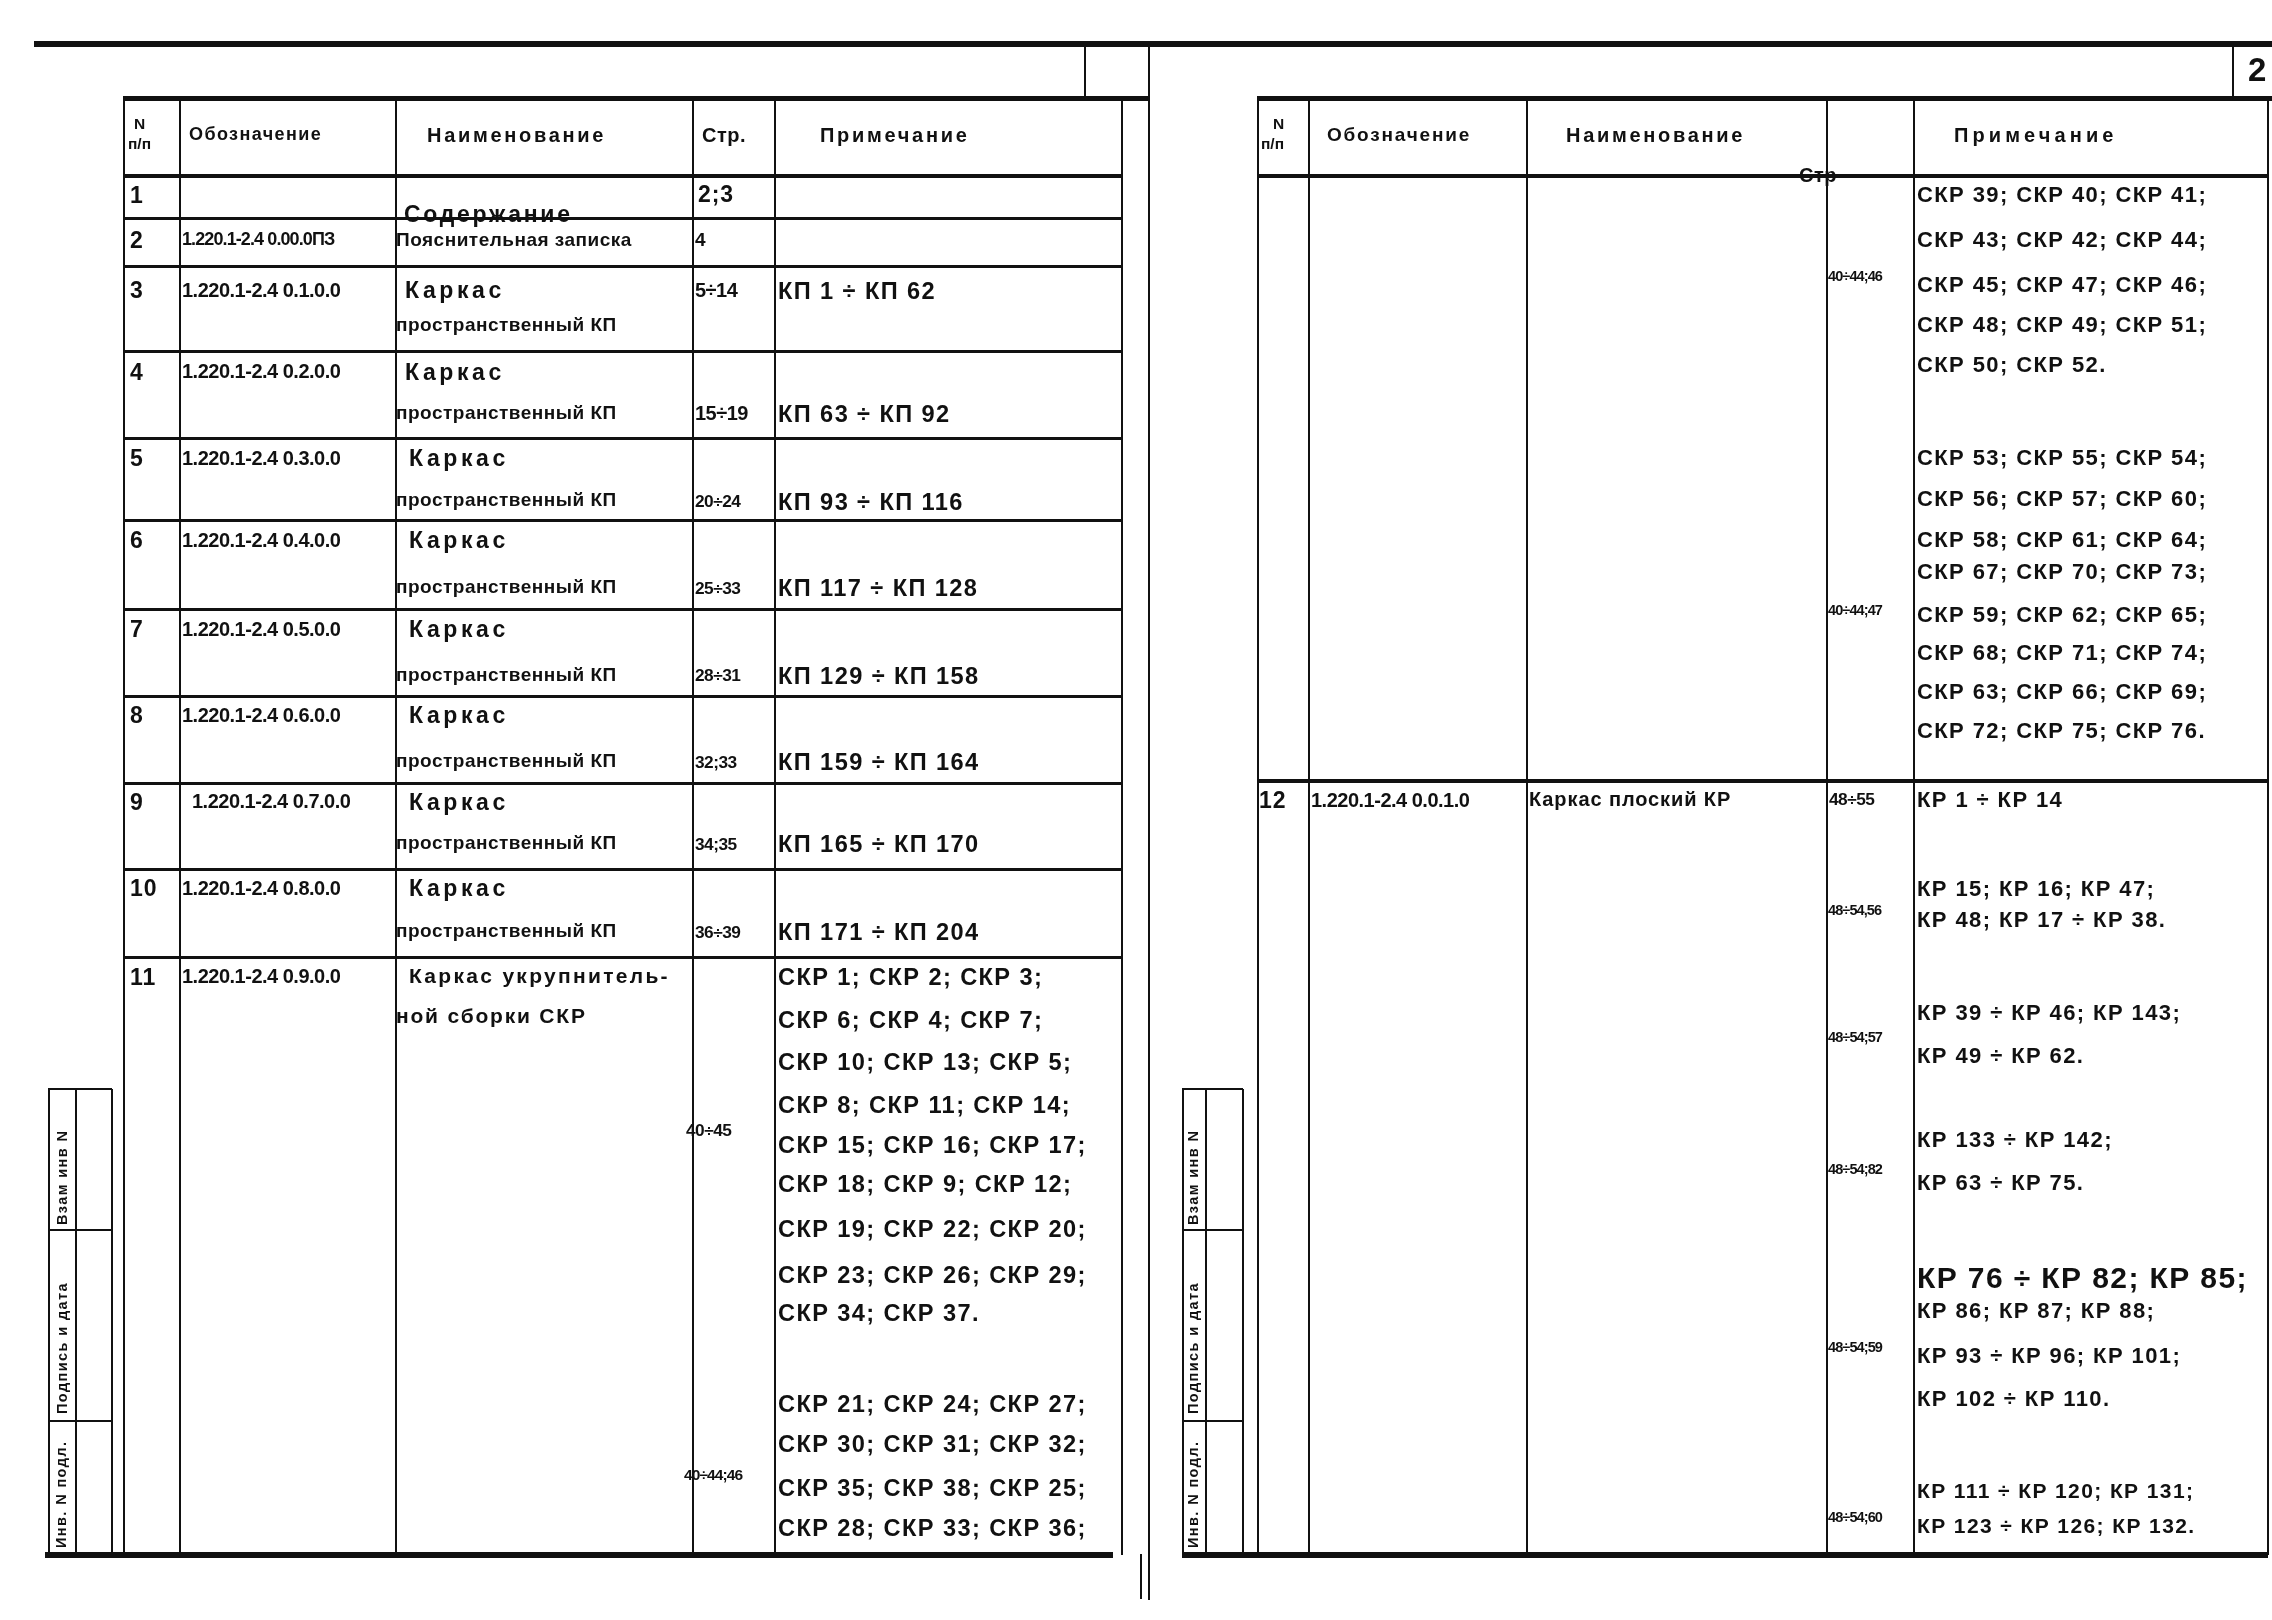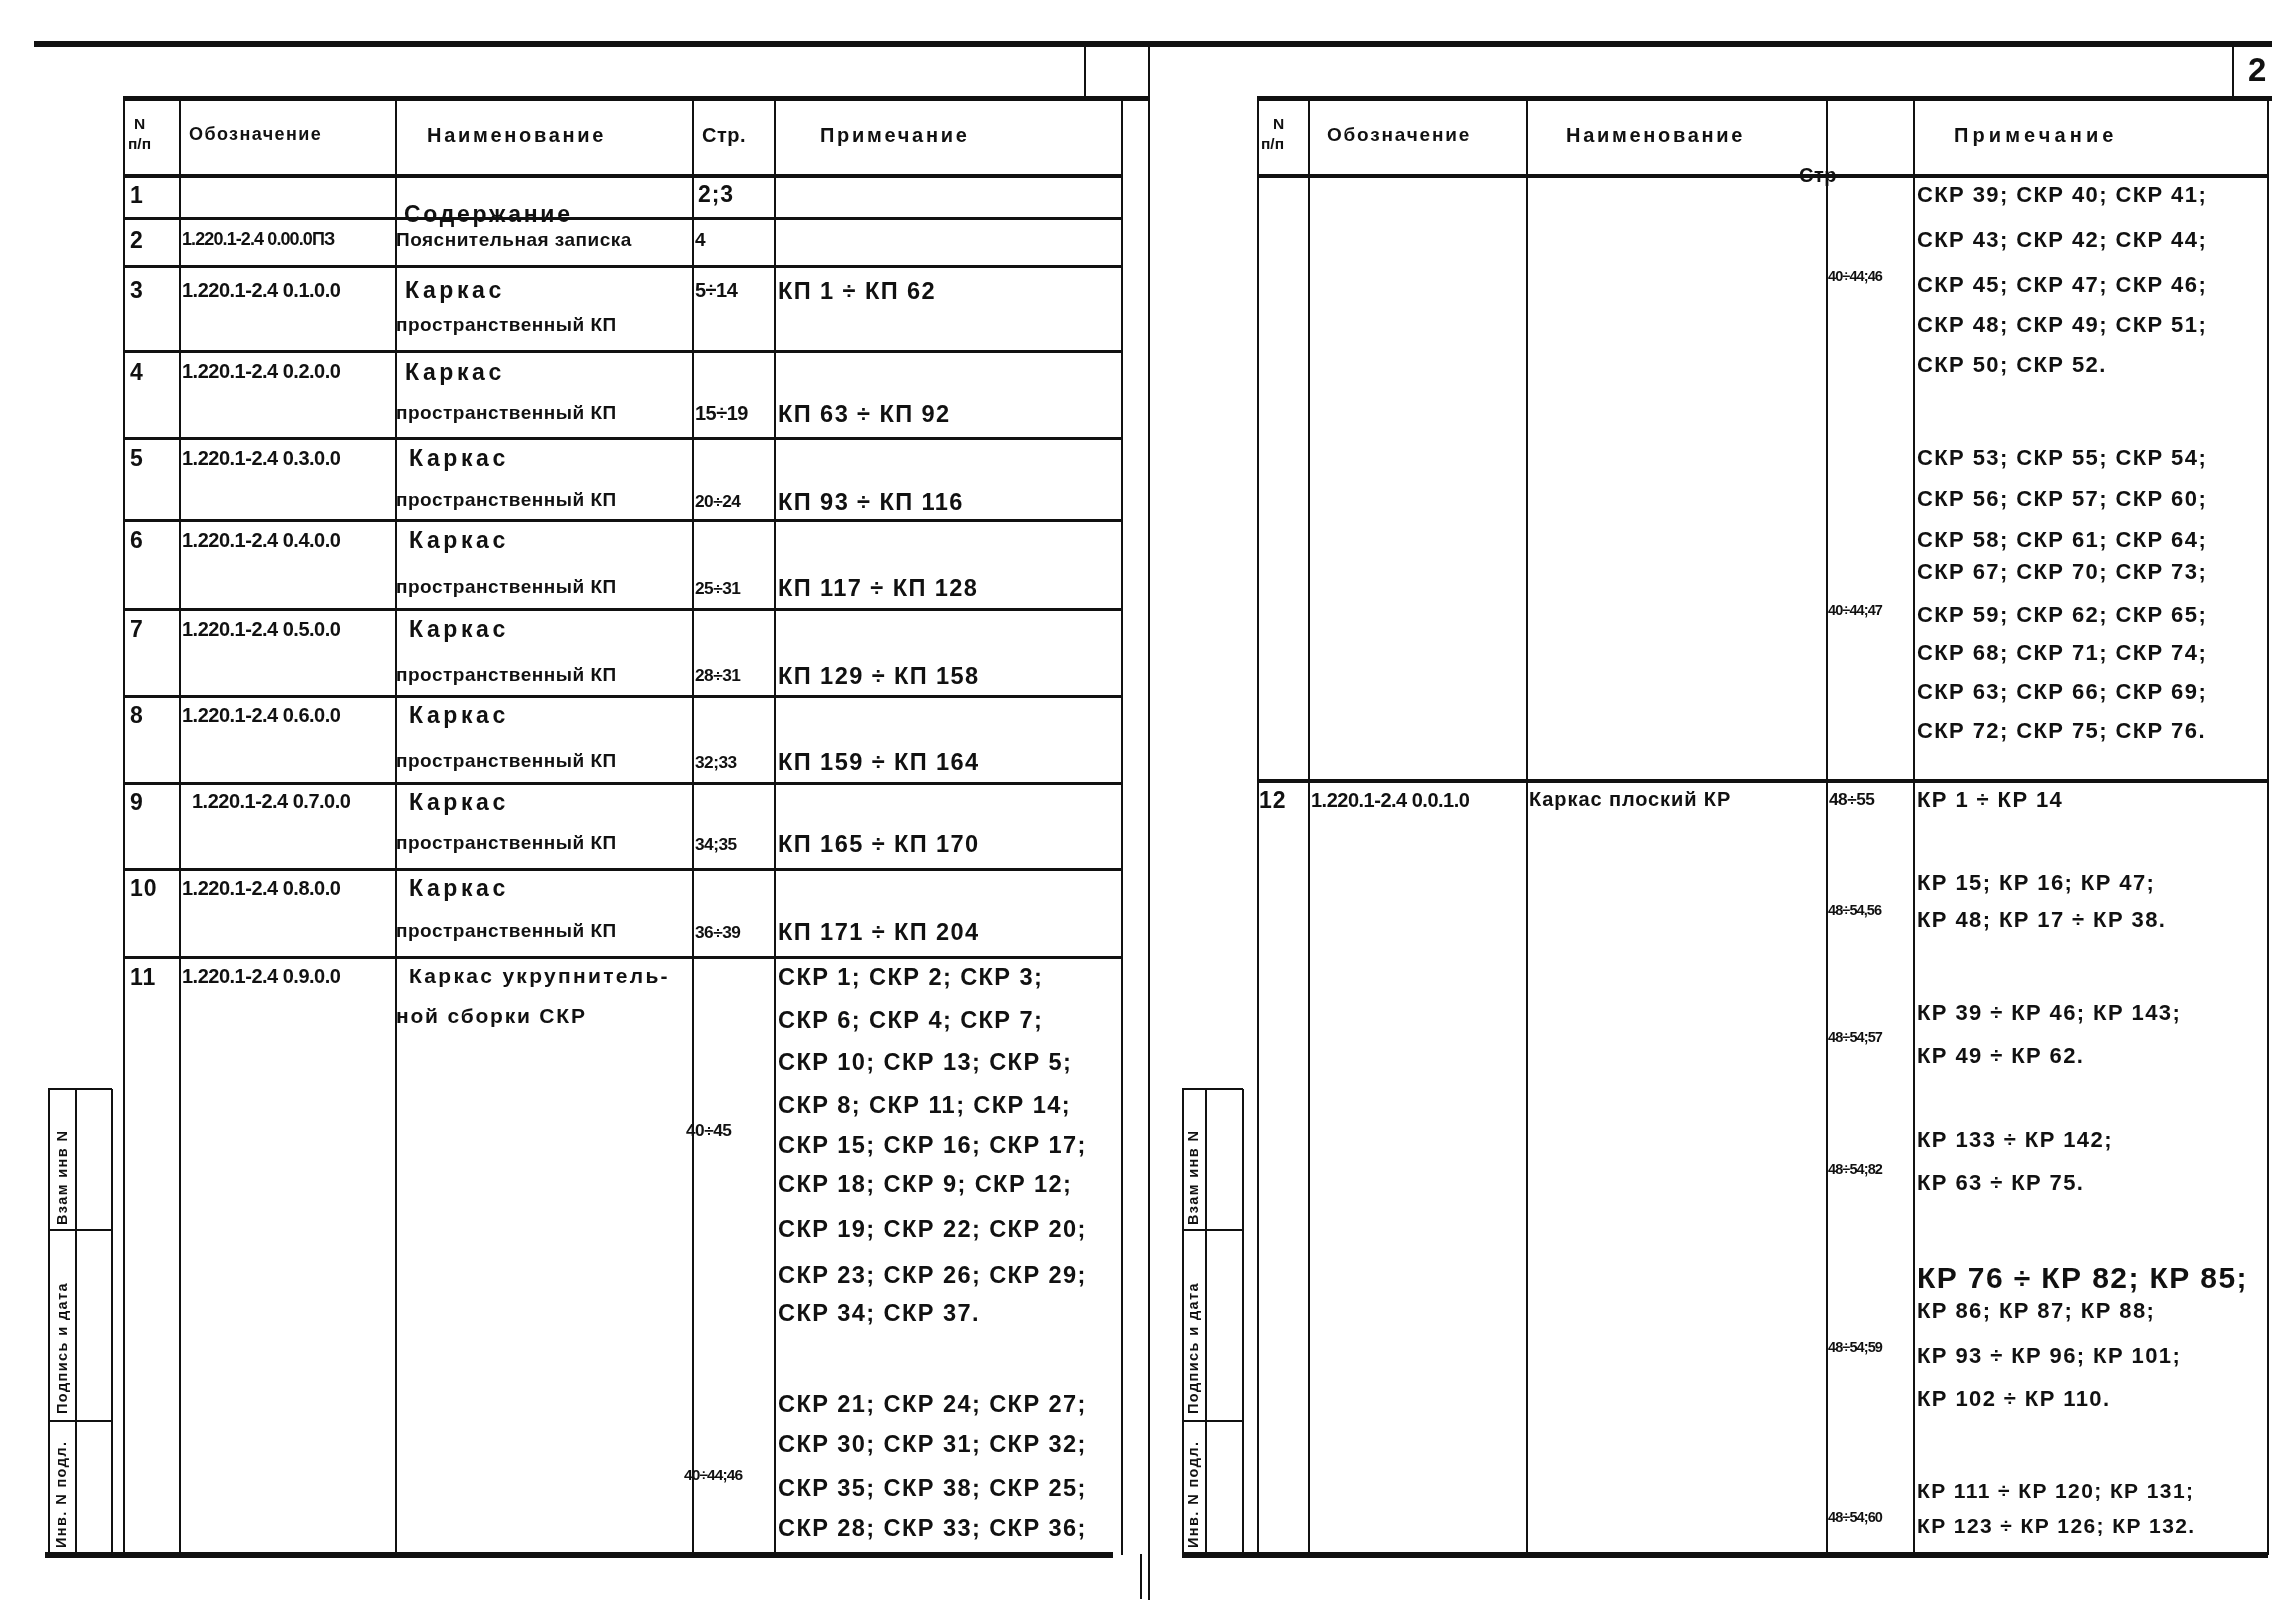--- a/index.html
+++ b/index.html
@@ -86,21 +86,21 @@
   <div class="txt code" style="left:182px;top:447px;">1.220.1-2.4 0.3.0.0</div>
   <div class="txt cell" style="left:409px;top:445px;letter-spacing:3.6px;">Каркас</div>
   <div class="txt cell" style="left:396px;top:489px;font-size:19px;letter-spacing:0.5px;">пространственный КП</div>
   <div class="txt pg" style="left:695px;top:491px;">20÷24</div>
   <div class="txt note" style="left:778px;top:489px;">КП 93 ÷ КП 116</div>
 
   <div class="txt cell" style="left:130px;top:527px;">6</div>
   <div class="txt code" style="left:182px;top:529px;">1.220.1-2.4 0.4.0.0</div>
   <div class="txt cell" style="left:409px;top:527px;letter-spacing:3.6px;">Каркас</div>
   <div class="txt cell" style="left:396px;top:576px;font-size:19px;letter-spacing:0.5px;">пространственный КП</div>
-  <div class="txt pg" style="left:695px;top:578px;">25÷31</div>
+  <div class="txt pg" style="left:695px;top:578px;">25÷33</div>
   <div class="txt note" style="left:778px;top:575px;">КП 117 ÷ КП 128</div>
 
   <div class="txt cell" style="left:130px;top:616px;">7</div>
   <div class="txt code" style="left:182px;top:618px;">1.220.1-2.4 0.5.0.0</div>
   <div class="txt cell" style="left:409px;top:616px;letter-spacing:3.6px;">Каркас</div>
   <div class="txt cell" style="left:396px;top:664px;font-size:19px;letter-spacing:0.5px;">пространственный КП</div>
   <div class="txt pg" style="left:695px;top:665px;">28÷31</div>
   <div class="txt note" style="left:778px;top:663px;">КП 129 ÷ КП 158</div>
 
   <div class="txt cell" style="left:130px;top:702px;">8</div>
@@ -202,21 +202,21 @@
   </div>
 
   <div class="txt cell" style="left:1259px;top:787px;">12</div>
   <div class="txt code" style="left:1311px;top:789px;">1.220.1-2.4 0.0.1.0</div>
   <div class="txt cell" style="left:1529px;top:788px;font-size:20px;letter-spacing:0.9px;">Каркас плоский КР</div>
   <div class="txt pg" style="left:1829px;top:789px;">48÷55</div>
   <div class="txt note" style="left:1917px;top:787px;font-size:22px;">КР 1 ÷ КР 14</div>
 
   <div class="txt pg" style="left:1828px;top:902px;font-size:14.5px;letter-spacing:-0.9px;">48÷54,56</div>
   <div class="abs" style="left:1917px;top:870px;">
-    <div class="txt note" style="left:0;top:0;font-size:22px;">КР 15; КР 16; КР 47;</div>
+    <div class="txt note" style="left:0;top:6px;font-size:22px;">КР 15; КР 16; КР 47;</div>
     <div class="txt note" style="left:0;top:37px;font-size:22px;">КР 48; КР 17 ÷ КР 38.</div>
   </div>
 
   <div class="txt pg" style="left:1828px;top:1029px;font-size:14.5px;letter-spacing:-0.9px;">48÷54;57</div>
   <div class="abs" style="left:1917px;top:1000px;">
     <div class="txt note" style="left:0;top:0;font-size:22px;">КР 39 ÷ КР 46; КР 143;</div>
     <div class="txt note" style="left:0;top:43px;font-size:22px;">КР 49 ÷ КР 62.</div>
   </div>
 
   <div class="txt pg" style="left:1828px;top:1161px;font-size:14.5px;letter-spacing:-0.9px;">48÷54;82</div>

